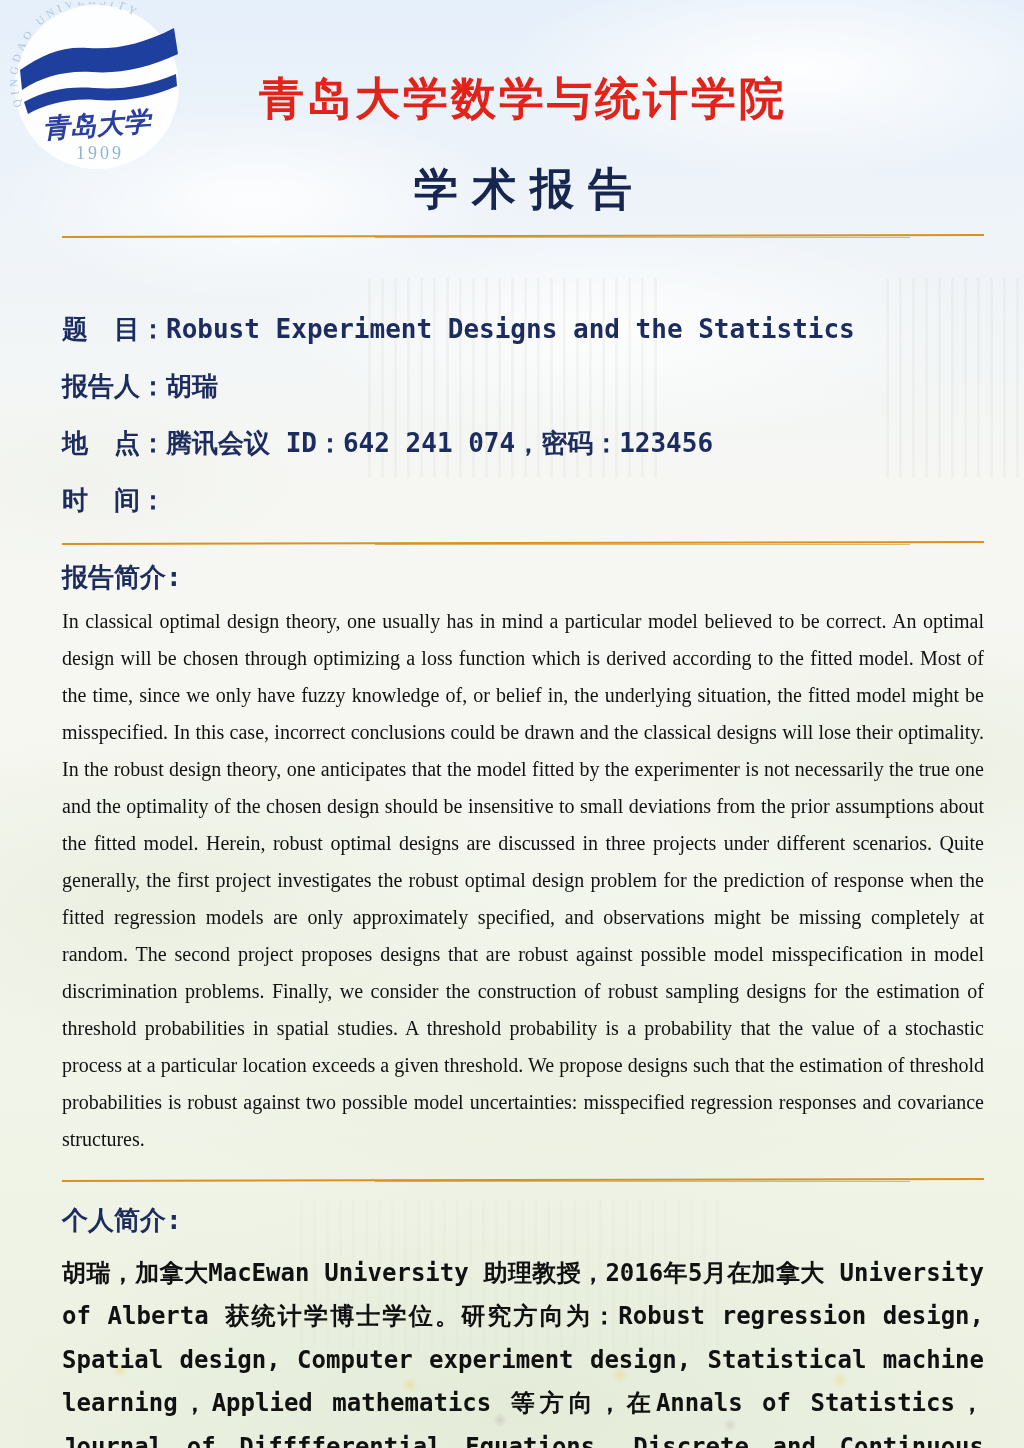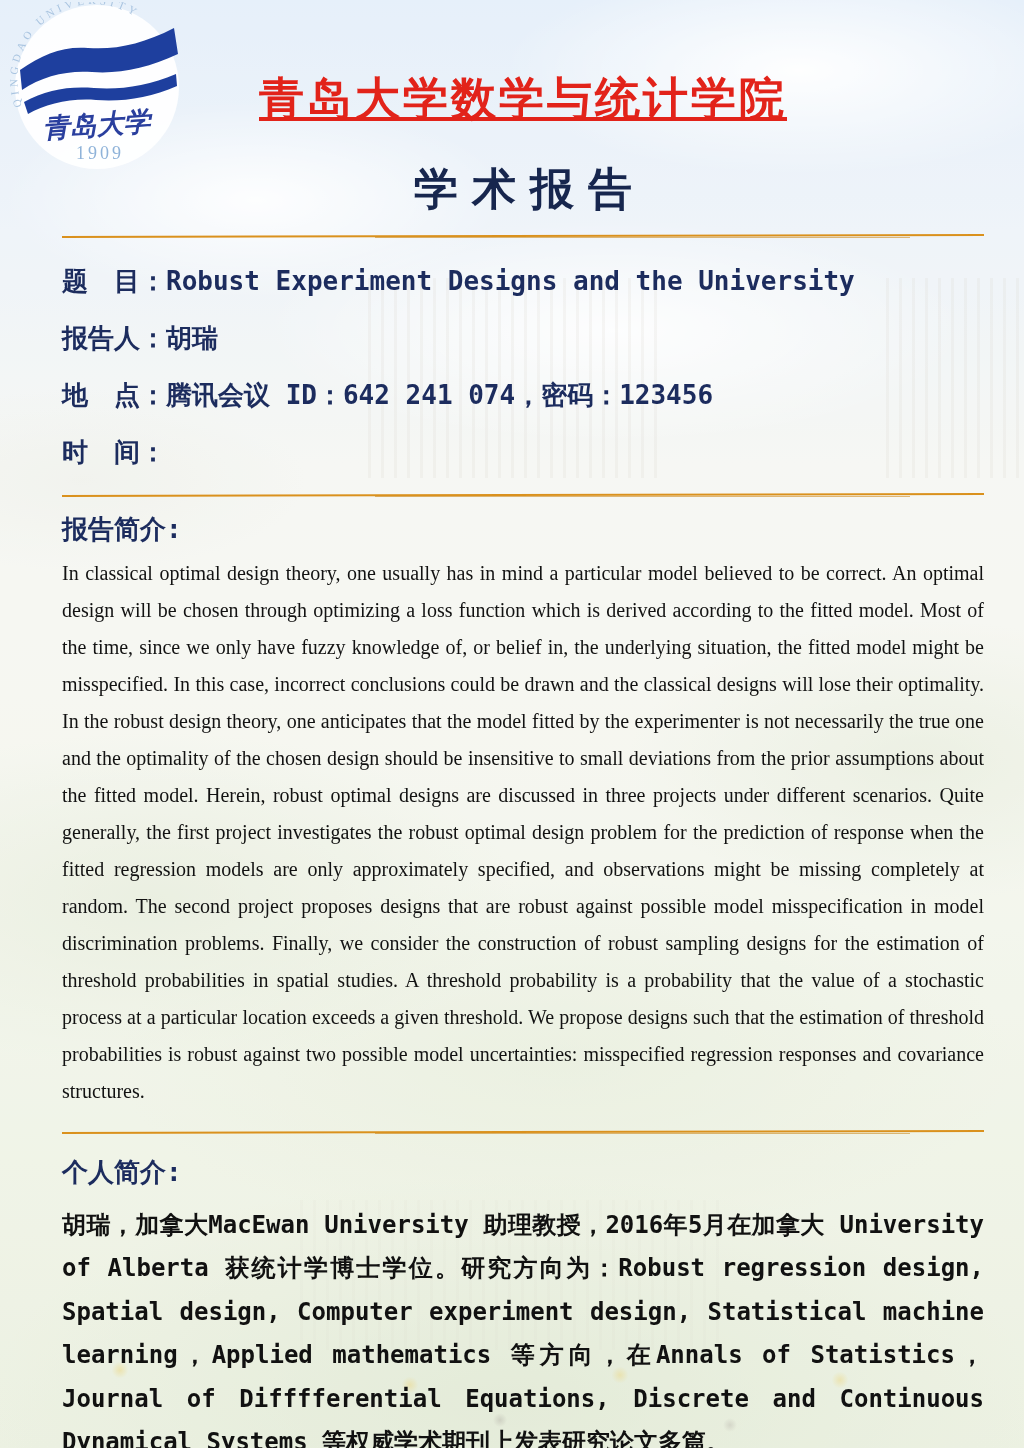--- a/index.html
+++ b/index.html
@@ -49,21 +49,20 @@
 
   .logo{position:absolute;left:8px;top:2px;width:178px;height:178px;z-index:3;}
   .logo svg{width:100%;height:100%;}
 
   .title{
     margin:0;padding-top:74px;
     text-align:center;
     font-size:45px;line-height:1.1;font-weight:bold;
     letter-spacing:3px;
     color:#e2231a;
-    text-decoration:underline;
   }
   .subtitle{
     margin:42px 0 16px 0;
     text-align:center;
     font-size:44px;line-height:1.05;font-weight:bold;
     letter-spacing:14px;text-indent:14px;
     color:#17264e;
   }
 
   .divider{position:relative;height:5px;}
@@ -72,21 +71,21 @@
     border-top:2.5px solid #da911d;transform:rotate(-0.12deg);
   }
   .divider::after{
     content:"";position:absolute;left:34%;right:8%;top:3.5px;
     border-top:1.5px solid #c9820f;opacity:.55;
   }
   .d1{margin-top:22px;}
   .d2{margin-top:12px;}
   .d3{margin-top:20px;}
 
-  .mono{font-family:"DejaVu Sans Mono","Liberation Mono",monospace;}
+  .mono{font-family:"DejaVu Sans Mono","Liberation Mono",monospace;margin-top:48px;}
 
   .meta{padding-top:14px;}
   .meta-row{
     height:57px;display:flex;align-items:center;
     font-size:26px;font-weight:bold;color:#1c2c5e;
     white-space:nowrap;
   }
   .meta-row .label{flex:none;}
   .meta-row .value{flex:none;}
 
@@ -140,21 +139,21 @@
   <div class="content">
 
     <h1 class="title">青岛大学数学与统计学院</h1>
     <h2 class="subtitle">学术报告</h2>
 
     <div class="divider d1"></div>
 
     <section class="meta mono">
       <div class="meta-row">
         <span class="label">题　目：</span>
-          <span class="value">Robust Experiment Designs and the University</span>
+          <span class="value">Robust Experiment Designs and the Statistics</span>
       </div>
       <div class="meta-row">
         <span class="label">报告人：</span>
           <span class="value">胡瑞</span>
       </div>
       <div class="meta-row">
         <span class="label">地　点：</span>
           <span class="value">腾讯会议 ID：642 241 074，密码：123456</span>
       </div>
       <div class="meta-row">

